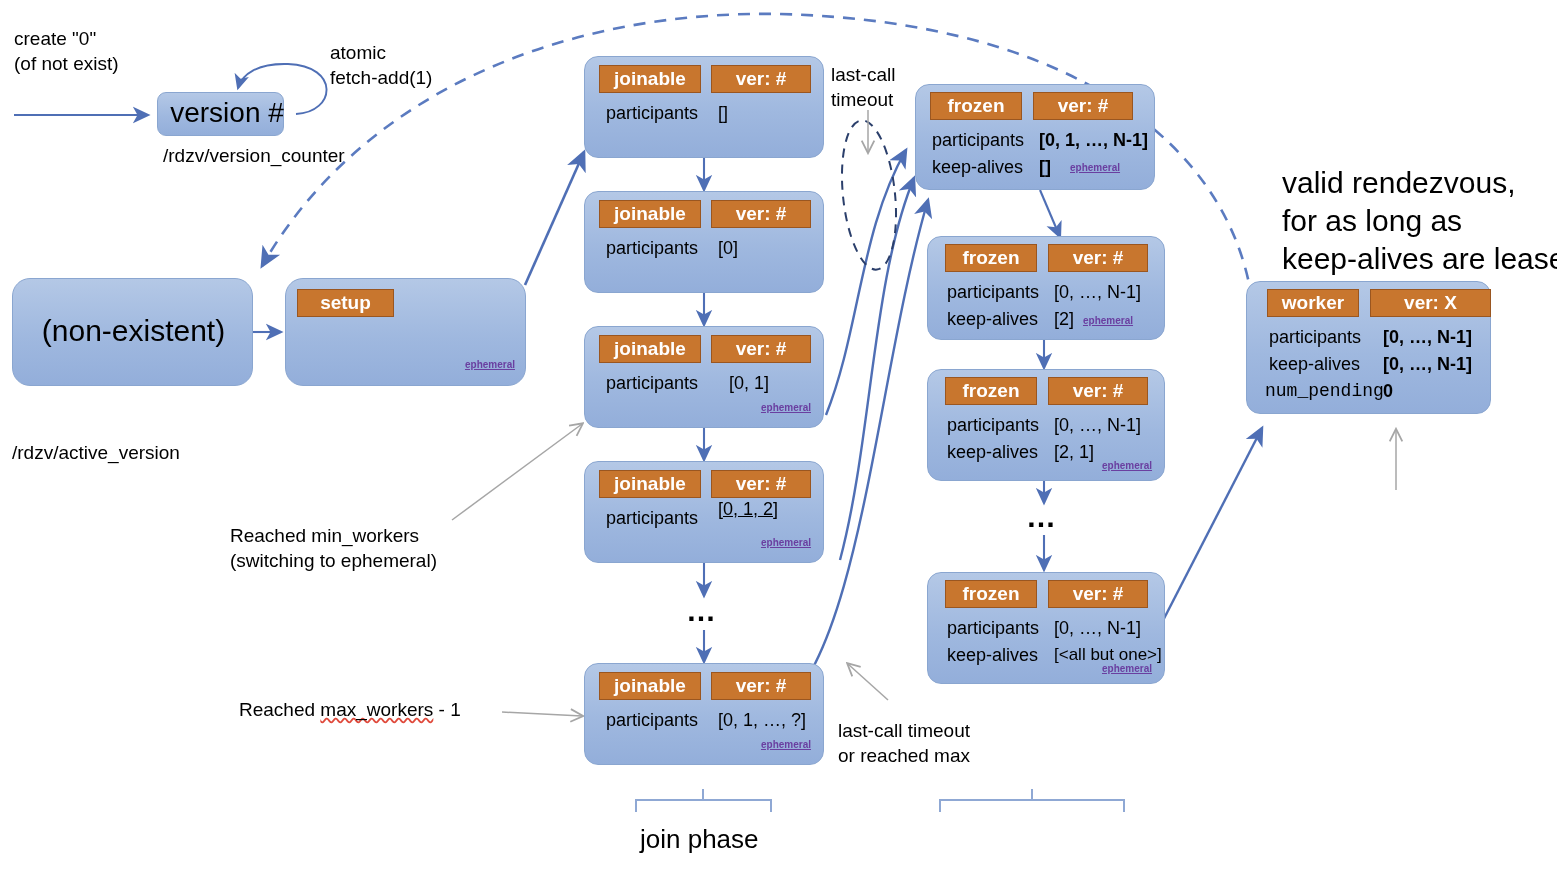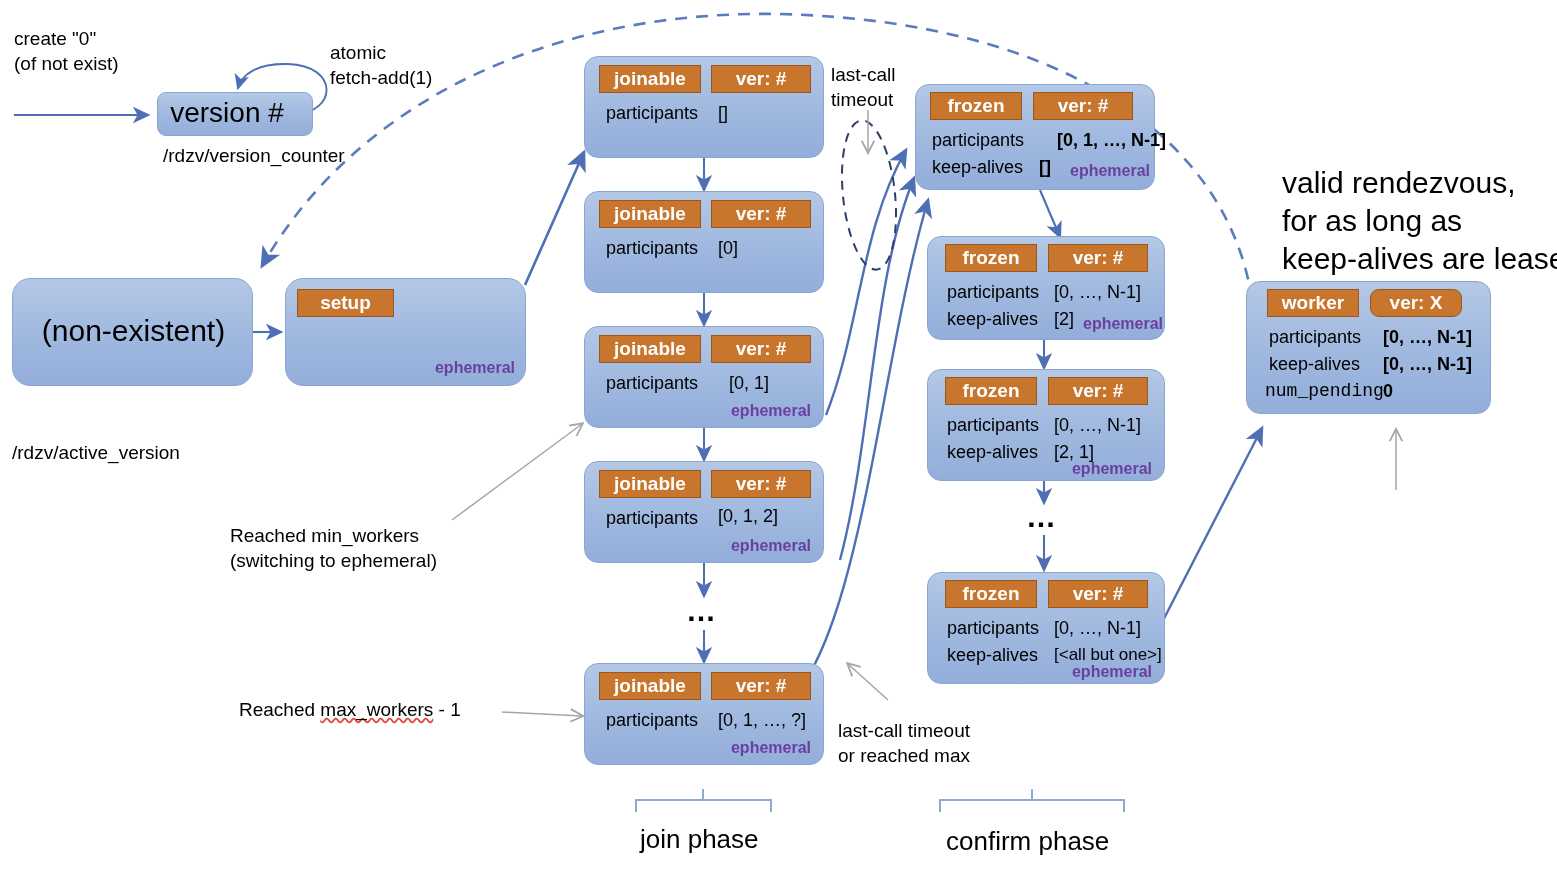--- a/index.html
+++ b/index.html
@@ -11,21 +11,21 @@
   
   .box{position:absolute;border-radius:14px;
        background:linear-gradient(180deg,#B4C8E6 0%,#9FB8DF 55%,#93AEDA 100%);
        border:1px solid #8AA6D0;box-sizing:border-box;}
   .badge{position:absolute;background:#C8762E;border:1px solid #9A5620;
          color:#ffffff;font-weight:bold;font-size:19px;line-height:26px;
          text-align:center;box-sizing:border-box;height:28px;}
   .rowlabel{position:absolute;font-size:18px;color:#000;white-space:nowrap;}
   .rowval{position:absolute;font-size:18px;color:#000;white-space:nowrap;}
   .rowval.b{font-weight:bold;}
-  .eph{position:absolute;color:#6A3FA0;font-size:16px;font-weight:bold;white-space:nowrap;}
+  .eph{position:absolute;color:#6A3FA0;font-size:10px;font-weight:bold;white-space:nowrap;text-decoration:underline;}
   .bigtitle{position:absolute;font-size:28px;white-space:nowrap;}
 
   
   .txt{position:absolute;font-size:19px;line-height:25px;white-space:pre;color:#000;}
   .txt.sm{font-size:17px;line-height:23px;}
   .txt.lg{font-size:26px;line-height:34px;}
   .txt.xl{font-size:30px;line-height:38px;}
   .dots{position:absolute;font-size:30px;font-weight:bold;letter-spacing:2px;color:#000;}
   .spell{text-decoration:underline wavy #E04A3C;text-decoration-skip-ink:none;}
 </style>
@@ -91,21 +91,21 @@
       <path d="M1032,800 L1032,789"></path>
     </g>
   </svg>
 
   <div class="txt" style="left:14px;top:26px;">create "0"
 (of not exist)</div>
 
   <div class="txt" style="left:330px;top:40px;">atomic
 fetch-add(1)</div>
 
-  <div class="box" style="left:157px;top:92px;width:156px;height:44px;border-radius:9px;">
+  <div class="box" style="left:157px;top:92px;width:127px;height:44px;border-radius:9px;">
     <div class="bigtitle" style="left:0;top:4px;width:138px;text-align:center;">version #</div>
   </div>
   <div class="txt" style="left:163px;top:143px;">/rdzv/version_counter</div>
 
   <div class="box" style="left:12px;top:278px;width:241px;height:108px;border-radius:18px;">
     <div class="txt xl" style="left:0;top:33px;width:241px;text-align:center;">(non-existent)</div>
   </div>
   <div class="txt" style="left:12px;top:396px;margin-top:44px;">/rdzv/active_version</div>
 
   <div class="box" style="left:285px;top:278px;width:241px;height:108px;border-radius:18px;">
@@ -137,21 +137,21 @@
     <div class="badge" style="left:126px;top:8px;width:100px;">ver: #</div>
     <div class="rowlabel" style="left:21px;top:46px;">participants</div>
     <div class="rowval" style="left:144px;top:46px;">[0, 1]</div>
     <div class="eph" style="right:12px;top:75px;">ephemeral</div>
   </div>
 
   <div class="box" style="left:584px;top:461px;width:240px;height:102px;">
     <div class="badge" style="left:14px;top:8px;width:102px;">joinable</div>
     <div class="badge" style="left:126px;top:8px;width:100px;">ver: #</div>
     <div class="rowlabel" style="left:21px;top:46px;">participants</div>
-    <div class="rowval" style="left:133px;top:44px;">[0, 1, 2]</div>
+    <div class="rowval" style="left:133px;top:37px;text-decoration:underline;">[0, 1, 2]</div>
     <div class="eph" style="right:12px;top:75px;">ephemeral</div>
   </div>
 
   <div class="dots" style="left:686px;top:594px;">…</div>
 
   <div class="box" style="left:584px;top:663px;width:240px;height:102px;">
     <div class="badge" style="left:14px;top:8px;width:102px;">joinable</div>
     <div class="badge" style="left:126px;top:8px;width:100px;">ver: #</div>
     <div class="rowlabel" style="left:21px;top:46px;">participants</div>
     <div class="rowval" style="left:133px;top:46px;">[0, 1, …, ?]</div>
@@ -160,21 +160,21 @@
 
   <div class="txt lg" style="left:640px;top:822px;">join phase</div>
 
   <div class="txt" style="left:831px;top:62px;">last-call
 timeout</div>
 
   <div class="box" style="left:915px;top:84px;width:240px;height:106px;">
     <div class="badge" style="left:14px;top:7px;width:92px;">frozen</div>
     <div class="badge" style="left:117px;top:7px;width:100px;">ver: #</div>
     <div class="rowlabel" style="left:16px;top:45px;">participants</div>
-    <div class="rowval b" style="left:123px;top:45px;margin-left:18px;">[0, 1, …, N-1]</div>
+    <div class="rowval b" style="left:123px;top:45px;">[0, 1, …, N-1]</div>
     <div class="rowlabel" style="left:16px;top:72px;">keep-alives</div>
     <div class="rowval b" style="left:123px;top:72px;">[]</div>
     <div class="eph" style="left:154px;top:77px;">ephemeral</div>
   </div>
 
   <div class="box" style="left:927px;top:236px;width:238px;height:104px;">
     <div class="badge" style="left:17px;top:7px;width:92px;">frozen</div>
     <div class="badge" style="left:120px;top:7px;width:100px;">ver: #</div>
     <div class="rowlabel" style="left:19px;top:45px;">participants</div>
     <div class="rowval" style="left:126px;top:45px;">[0, …, N-1]</div>
@@ -201,29 +201,28 @@
     <div class="rowlabel" style="left:19px;top:45px;">participants</div>
     <div class="rowval" style="left:126px;top:45px;">[0, …, N-1]</div>
     <div class="rowlabel" style="left:19px;top:72px;">keep-alives</div>
     <div class="rowval" style="left:126px;top:72px;font-size:17px;">[&lt;all but one&gt;]</div>
     <div class="eph" style="right:12px;top:90px;">ephemeral</div>
   </div>
 
   <div class="txt" style="left:838px;top:718px;">last-call timeout
 or reached max</div>
 
-  <div class="txt lg" style="left:946px;top:824px;">confirm phase</div>
 
   <div class="txt xl" style="left:1282px;top:164px;">valid rendezvous,
 for as long as
 keep-alives are leased</div>
 
   <div class="box" style="left:1246px;top:281px;width:245px;height:133px;">
     <div class="badge" style="left:20px;top:7px;width:92px;">worker</div>
-    <div class="badge" style="left:123px;top:7px;width:92px;border-radius:9px;">ver: X</div>
+    <div class="badge" style="left:123px;top:7px;width:121px;">ver: X</div>
     <div class="rowlabel" style="left:22px;top:45px;">participants</div>
     <div class="rowval b" style="left:136px;top:45px;">[0, …, N-1]</div>
     <div class="rowlabel" style="left:22px;top:72px;">keep-alives</div>
     <div class="rowval b" style="left:136px;top:72px;">[0, …, N-1]</div>
     <div class="rowlabel" style="left:18px;top:99px;font-family:Liberation Mono, monospace;">num_pending</div>
     <div class="rowval b" style="left:136px;top:99px;">0</div>
   </div>
 
 
 </div>

